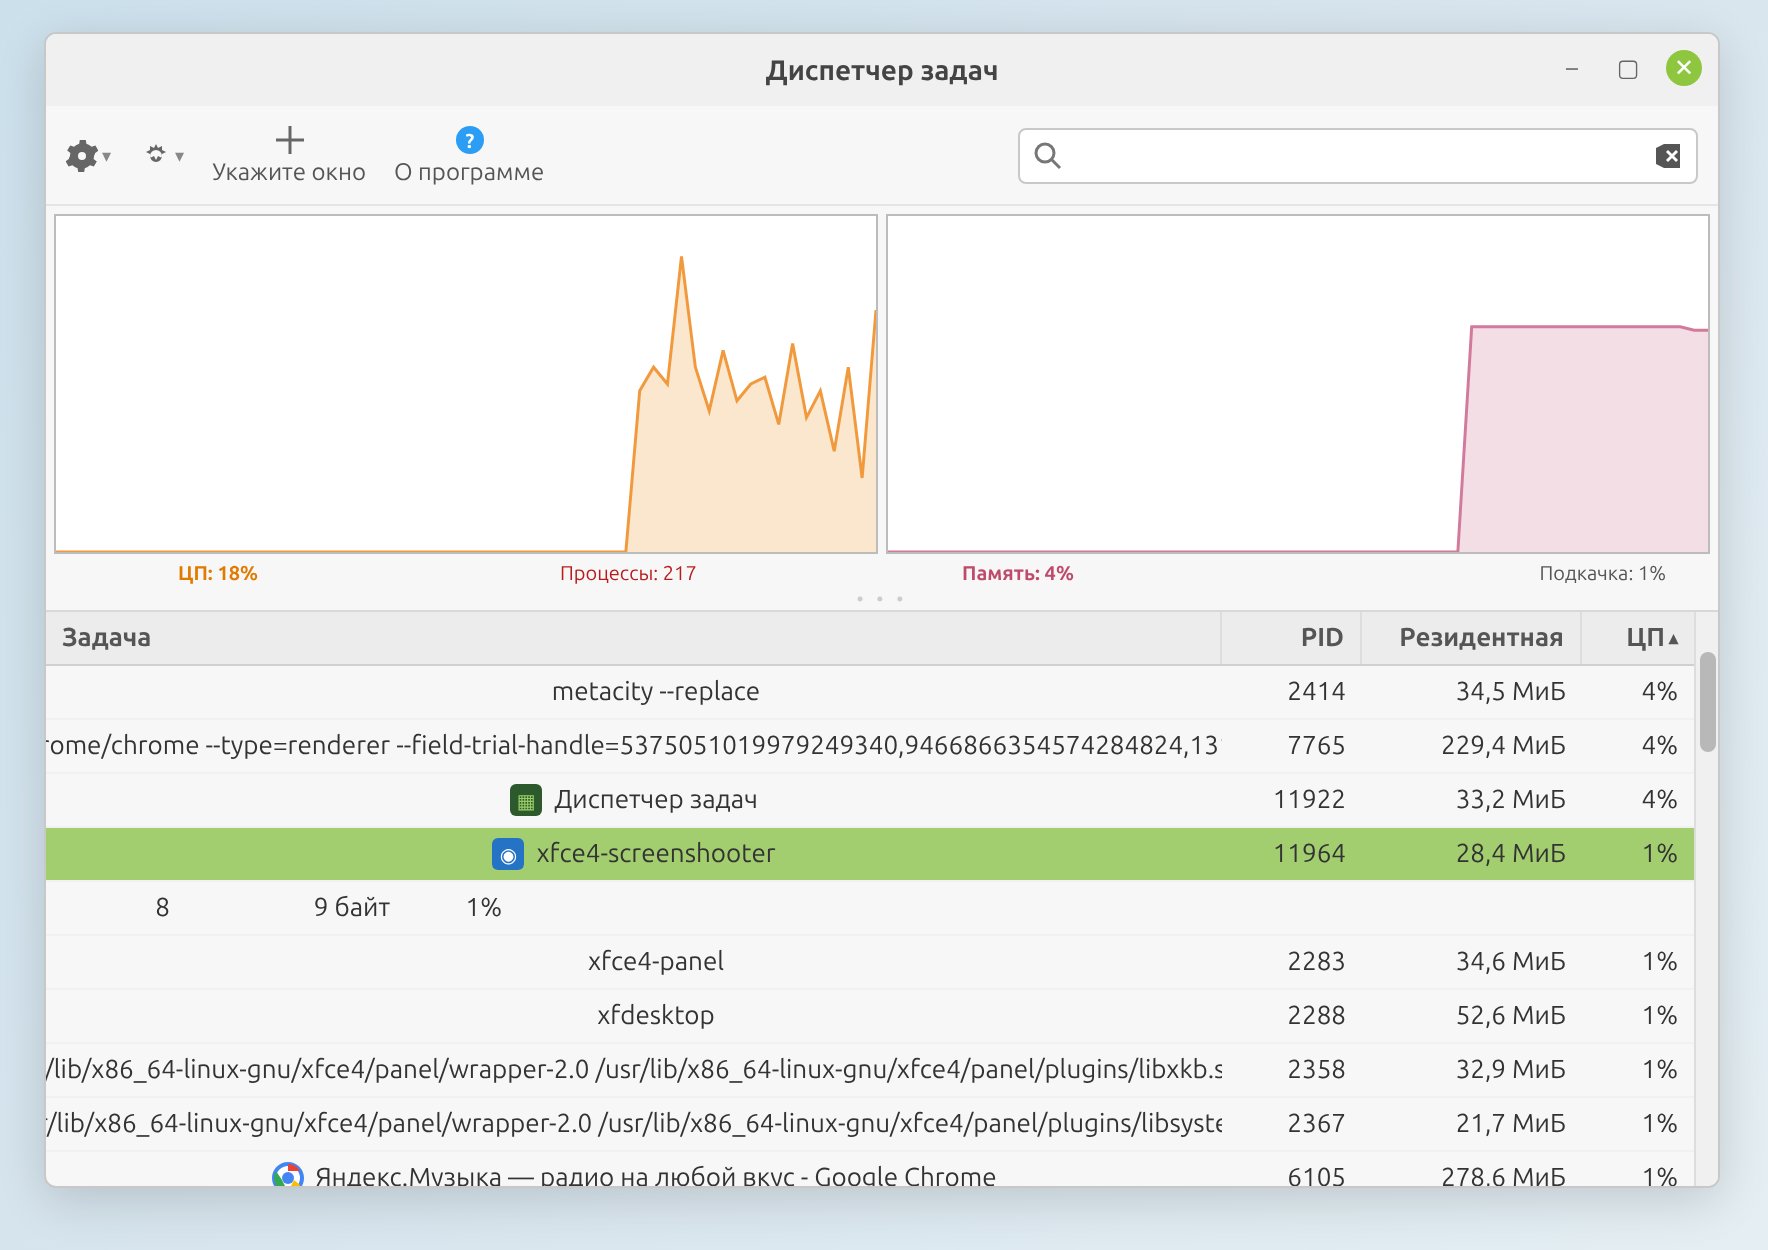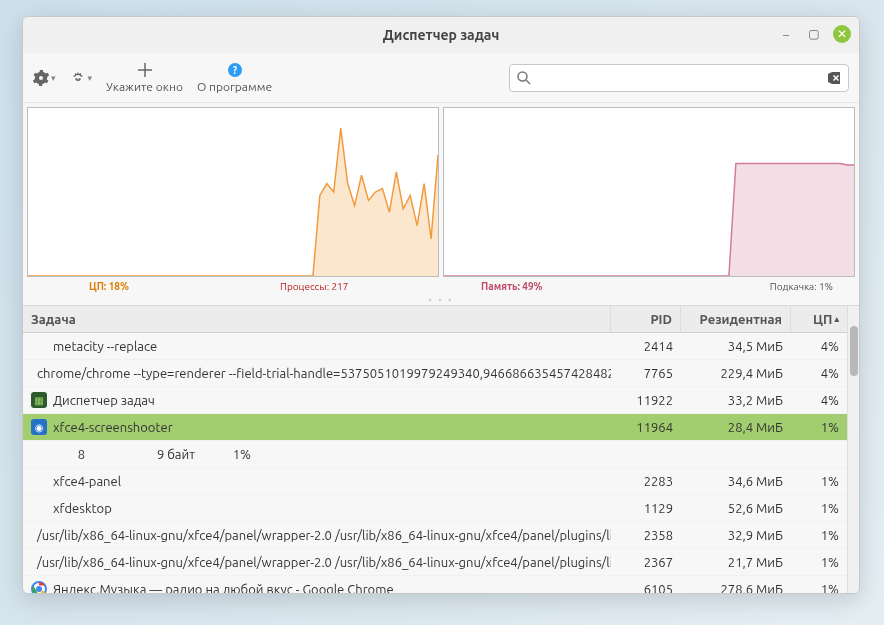--- a/index.html
+++ b/index.html
@@ -71,21 +71,21 @@
   .table-area { flex:1; display:flex; overflow:hidden; border-top:1px solid #d8d8d8;}
   .table { flex:1; overflow:auto; }
   .thead { display:flex; background:#ececec; border-bottom:1px solid #d0d0d0; position:sticky; top:0; }
   .th { padding:6px 8px; font-weight:700; color:#555; font-size:13px; }
   .th.task { flex:1; border-right:1px solid #ddd;}
   .th.pid { width:70px; text-align:right; border-right:1px solid #ddd;}
   .th.res { width:110px; text-align:right; border-right:1px solid #ddd;}
   .th.cpu { width:56px; text-align:right; display:flex; align-items:center; justify-content:flex-end; gap:2px;}
   .row { display:flex; align-items:center; height:27px; border-bottom:1px solid #f1f1f1;}
   .row.selected { background:#a2ce6f; }
-  .cell { padding:0 8px; font-size:13px; color:#333; white-space:nowrap; overflow:hidden; text-overflow:ellipsis;}
+  .cell { padding:0 8px; font-size:13px; color:#333; white-space:nowrap; overflow:hidden; text-overflow:ellipsis;justify-content:center;}
   .cell.task { flex:1; display:flex; align-items:center; gap:6px;}
   .cell.pid { width:70px; text-align:right;}
   .cell.res { width:110px; text-align:right;}
   .cell.cpu { width:56px; text-align:right;}
   .app-ico { width:16px; height:16px; display:inline-flex; align-items:center; justify-content:center; border-radius:3px; font-size:10px;}
   .app-ico.blank { width:16px; }
   .scrollbar { width:12px; background:#f0f0f0; border-left:1px solid #ddd; position:relative;}
   .scroll-thumb { position:absolute; top:20px; left:2px; width:8px; height:50px; background:#b8b8b8; border-radius:4px;}
   .sort-arrow { font-size:9px;}
 </style>
@@ -172,21 +172,21 @@
         </svg>
     </div>
   </div>
 
   <div class="labels-row">
     <div class="labels-left">
       <div class="lbl cpu">ЦП: 18%</div>
       <div class="lbl proc">Процессы: 217</div>
     </div>
     <div class="labels-right">
-      <div class="lbl mem">Память: 49%</div>
+      <div class="lbl mem">Память: 4%</div>
       <div class="lbl swap">Подкачка: 1%</div>
     </div>
   </div>
   <div class="handle-dots">• • •</div>
 
   <div class="table-area">
     <div class="table">
       <div class="thead">
         <div class="th task">Задача</div>
         <div class="th pid">PID</div>
@@ -245,21 +245,21 @@
             </div>
             <div class="cell pid">2283</div>
             <div class="cell res">34,6 МиБ</div>
             <div class="cell cpu">1%</div>
           </div>
           <div class="row">
             <div class="cell task">
               <span class="app-ico blank"></span>
               <span>xfdesktop</span>
             </div>
-            <div class="cell pid">1129</div>
+            <div class="cell pid">2288</div>
             <div class="cell res">52,6 МиБ</div>
             <div class="cell cpu">1%</div>
           </div>
           <div class="row">
             <div class="cell task">
               <span class="app-ico blank"></span>
               <span>/usr/lib/x86_64-linux-gnu/xfce4/panel/wrapper-2.0 /usr/lib/x86_64-linux-gnu/xfce4/panel/plugins/libxkb.so 1...</span>
             </div>
             <div class="cell pid">2358</div>
             <div class="cell res">32,9 МиБ</div>

